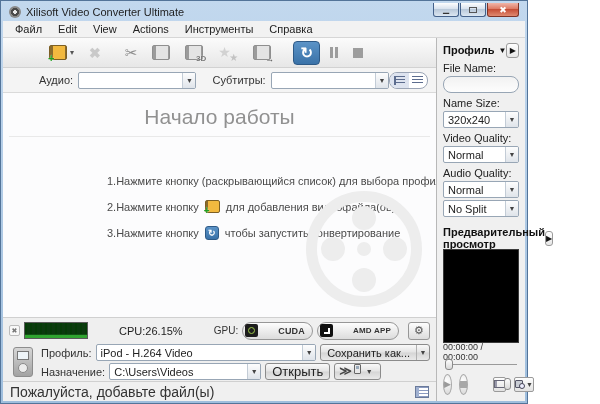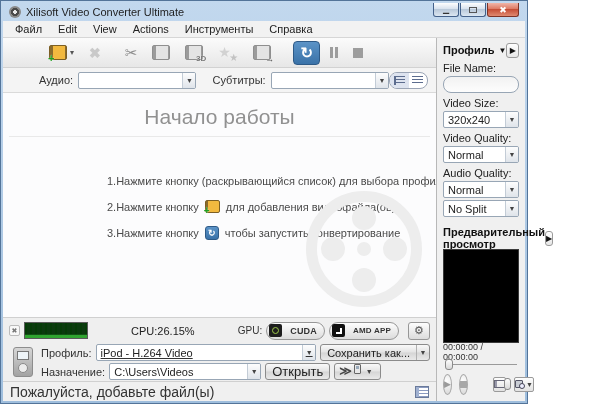--- a/index.html
+++ b/index.html
@@ -105,21 +105,21 @@
              display: flex; align-items: center; padding: 0 6px; font-size: 10px; color: #333; }
   .collapse-x { width: 11px; height: 11px; border: 1px solid #bbb; border-radius: 2px; background: #f8f8f8;
                 font-size: 7px; color: #777; display: flex; align-items: center; justify-content: center; margin-right: 4px; }
   .cpu-graph { width: 64px; height: 17px; border: 1px solid #5a5a5a; background:
       linear-gradient(0deg, rgba(50,170,50,0.95) 0 22%, rgba(30,110,30,0.45) 22% 30%, transparent 30%),
       repeating-linear-gradient(90deg, rgba(0,60,0,0.6) 0 2px, transparent 2px 5px),
       #0b3a0e; }
   .cpu-text { flex: 1; text-align: center; font-size: 11px; color: #222; }
   .gpu-group { display: flex; align-items: center; gap: 4px; }
   .chipbtn { height: 18px; border: 1px solid #979797; border-radius: 9px; padding: 0 7px 0 2px;
-             background: linear-gradient(#fdfdfd, #dcdcdc); display: flex; align-items: center; gap: 8px; }
+             background: linear-gradient(#fdfdfd, #dcdcdc); display: flex; align-items: center; gap: 20px; }
   .nv-logo { width: 13px; height: 13px; background: #1d1d1d; border-radius: 2px; display: flex;
              align-items: center; justify-content: center; }
   .nv-logo i { display: block; width: 7px; height: 7px; border: 1px solid #9dc94a; border-radius: 50%; }
   .amd-logo { width: 13px; height: 13px; background: #101010; border-radius: 2px; display: flex;
               align-items: center; justify-content: center; }
   .amd-logo i { display: block; width: 6px; height: 6px; border-right: 2px solid #fff; border-bottom: 2px solid #fff; }
   .chip-label { font-size: 9px; font-weight: bold; color: #333; letter-spacing: 0.2px; }
   .chip-label.small { font-size: 8px; }
   .toolbtn { width: 22px; height: 18px; border: 1px solid #979797; border-radius: 3px; margin-left: 5px;
              background: linear-gradient(#fdfdfd, #dcdcdc); display: flex; align-items: center;
@@ -128,21 +128,21 @@
   
   .outputrows { height: 38px; flex: 0 0 auto; background: #efefef; display: flex; align-items: center; padding: 0 6px; }
   .ipod { width: 20px; height: 30px; border-radius: 3px; border: 1px solid #8d8d8d; margin: 0 8px 0 4px;
           background: linear-gradient(#d6d6d6, #a3a3a3); position: relative; flex: 0 0 auto; }
   .ipod .scr { position: absolute; left: 3px; top: 3px; width: 12px; height: 9px; background: #eef4f8; border: 1px solid #777; }
   .ipod .whl { position: absolute; left: 4px; bottom: 3px; width: 10px; height: 10px; border-radius: 50%;
                background: #ececec; border: 1px solid #8a8a8a; }
   .outcol { flex: 1; min-width: 0; display: flex; flex-direction: column; gap: 2px; }
   .outrow { display: flex; align-items: center; font-size: 11px; color: #333; gap: 4px; }
   .outrow .lab { flex: 0 0 auto; }
-  .profile-combo { flex: 1; min-width: 0; text-decoration: underline; }
+  .profile-combo { flex: 1; min-width: 0; }
   .dest-combo { width: 152px; }
   .pushbtn { height: 17px; border: 1px solid #8b8b8b; border-radius: 3px; font-size: 13px; color: #222;
              background: linear-gradient(#f9f9f9, #e4e4e4 48%, #d5d5d5 52%, #e9e9e9);
              display: flex; align-items: center; justify-content: flex-end; padding: 0 6px; white-space: nowrap; }
   .splitbtn { display: flex; height: 17px; border: 1px solid #8b8b8b; border-radius: 3px; overflow: hidden;
               background: linear-gradient(#f9f9f9, #e4e4e4 48%, #d5d5d5 52%, #e9e9e9); }
   .splitbtn .txt { padding: 0 6px; font-size: 11px; color: #222; display: flex; align-items: center; white-space: nowrap; }
   .splitbtn .arr { width: 13px; border-left: 1px solid #b0b0b0; font-size: 7px; color: #444;
                    display: flex; align-items: center; justify-content: center; }
   .transfer { gap: 2px; padding: 0 4px; }
@@ -390,21 +390,21 @@
       <div class="right-col">
         <div class="sect-head">
           <span class="sect-title">Профиль</span>
           <span class="sect-caret">▼</span>
           <div class="expand-btn">▶</div>
         </div>
 
         <div class="p-label">File Name:</div>
         <div class="textinput"></div>
 
-        <div class="p-label">Video Size:</div>
+        <div class="p-label">Name Size:</div>
         <div class="combo p-field">
           <span class="combo-text">320x240</span>
           <span class="combo-btn">▼</span>
         </div>
 
         <div class="p-label">Video Quality:</div>
         <div class="combo p-field">
           <span class="combo-text">Normal</span>
           <span class="combo-btn">▼</span>
         </div>

